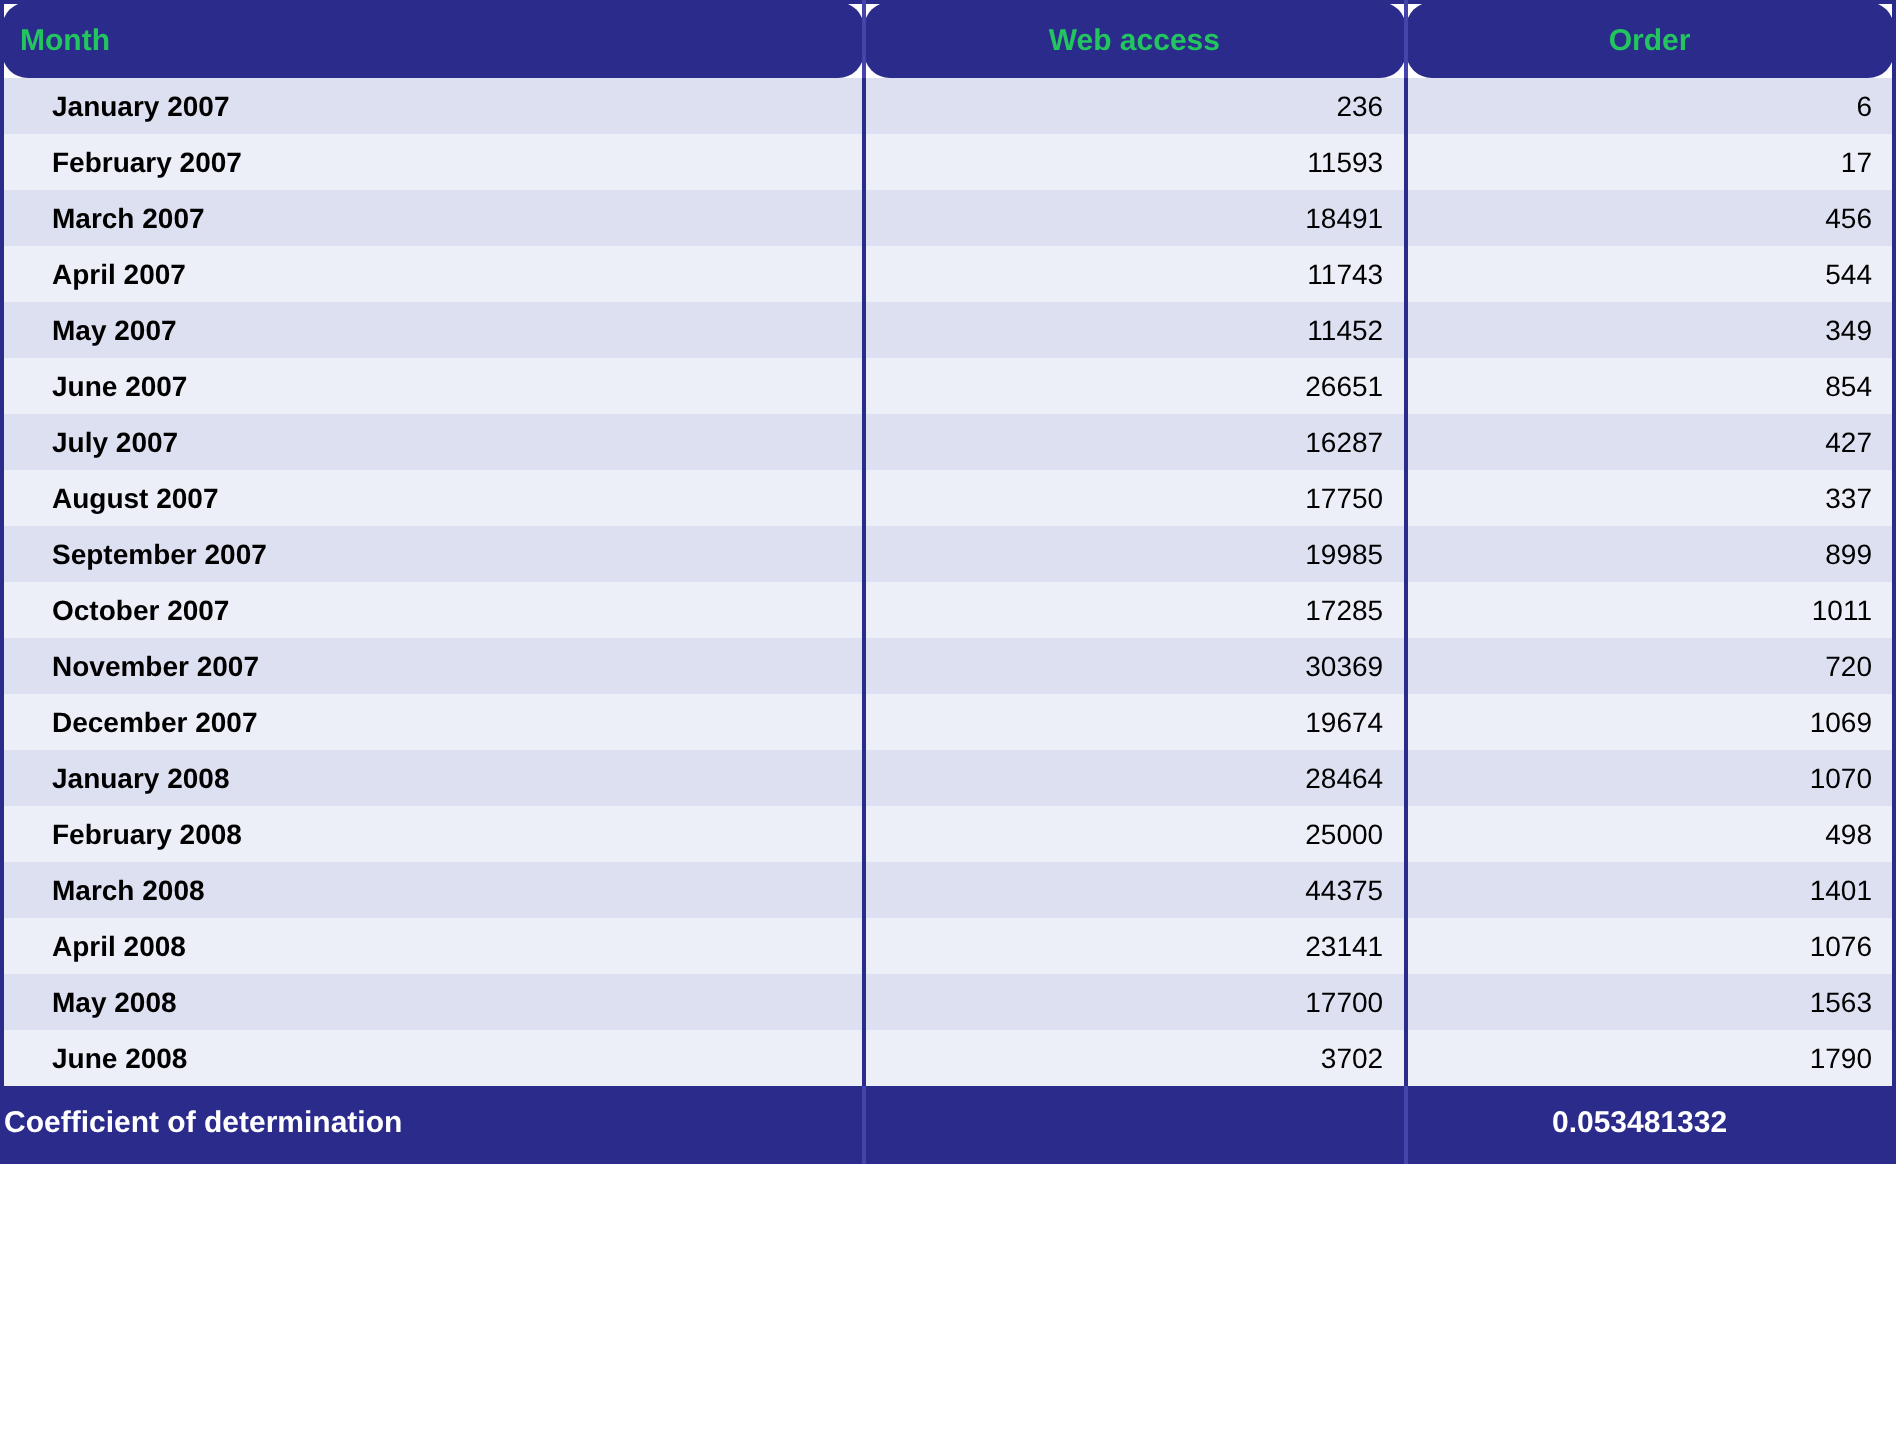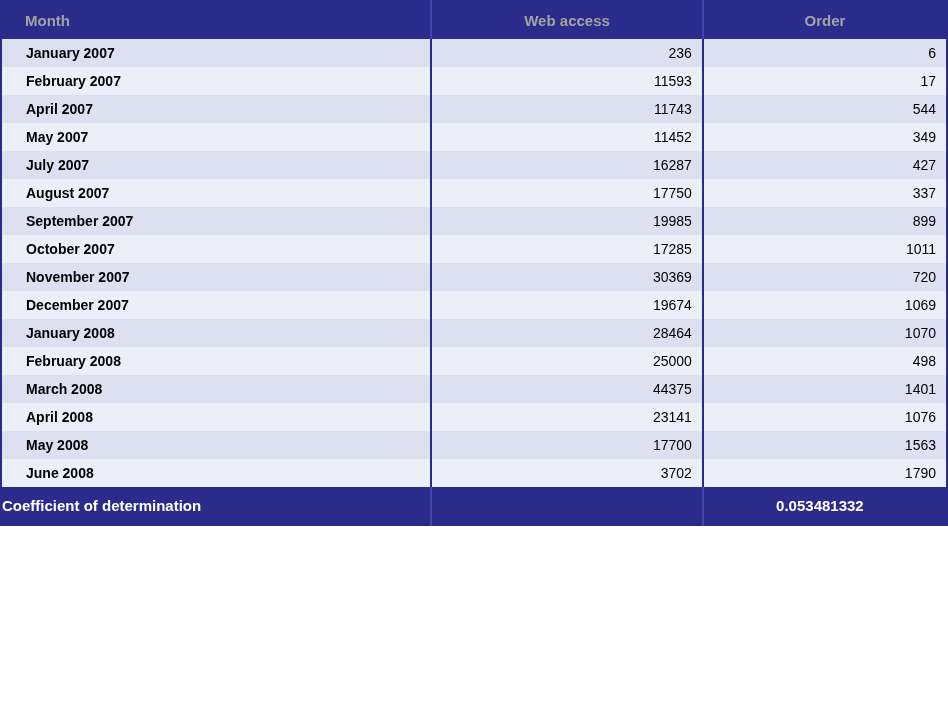--- a/index.html
+++ b/index.html
@@ -20,25 +20,26 @@
     }
 
     table {
       width: 100%;
       border-collapse: collapse;
       border: 2px solid #2b2b8b;
     }
 
     thead tr th {
       background-color: #2b2b8b;
-      color: #a3a3a3;
+      color: #22c55e;
       font-weight: bold;
       font-size: 15px;
-      padding: 10px 23px;
+      padding: 10px 8px;
       border-right: 2px solid #4444aa;
+      border-radius: 13px;
     }
 
     thead tr th:first-child {
       text-align: left;
       width: 447px;
     }
 
     thead tr th:nth-child(2) {
       text-align: center;
       width: 281px;
@@ -121,28 +122,38 @@
           <td>January 2007</td>
           <td>236</td>
           <td>6</td>
         </tr>
         <tr>
           <td>February 2007</td>
           <td>11593</td>
           <td>17</td>
         </tr>
         <tr>
+          <td>March 2007</td>
+          <td>18491</td>
+          <td>456</td>
+        </tr>
+        <tr>
           <td>April 2007</td>
           <td>11743</td>
           <td>544</td>
         </tr>
         <tr>
           <td>May 2007</td>
           <td>11452</td>
           <td>349</td>
+        </tr>
+        <tr>
+          <td>June 2007</td>
+          <td>26651</td>
+          <td>854</td>
         </tr>
         <tr>
           <td>July 2007</td>
           <td>16287</td>
           <td>427</td>
         </tr>
         <tr>
           <td>August 2007</td>
           <td>17750</td>
           <td>337</td>

